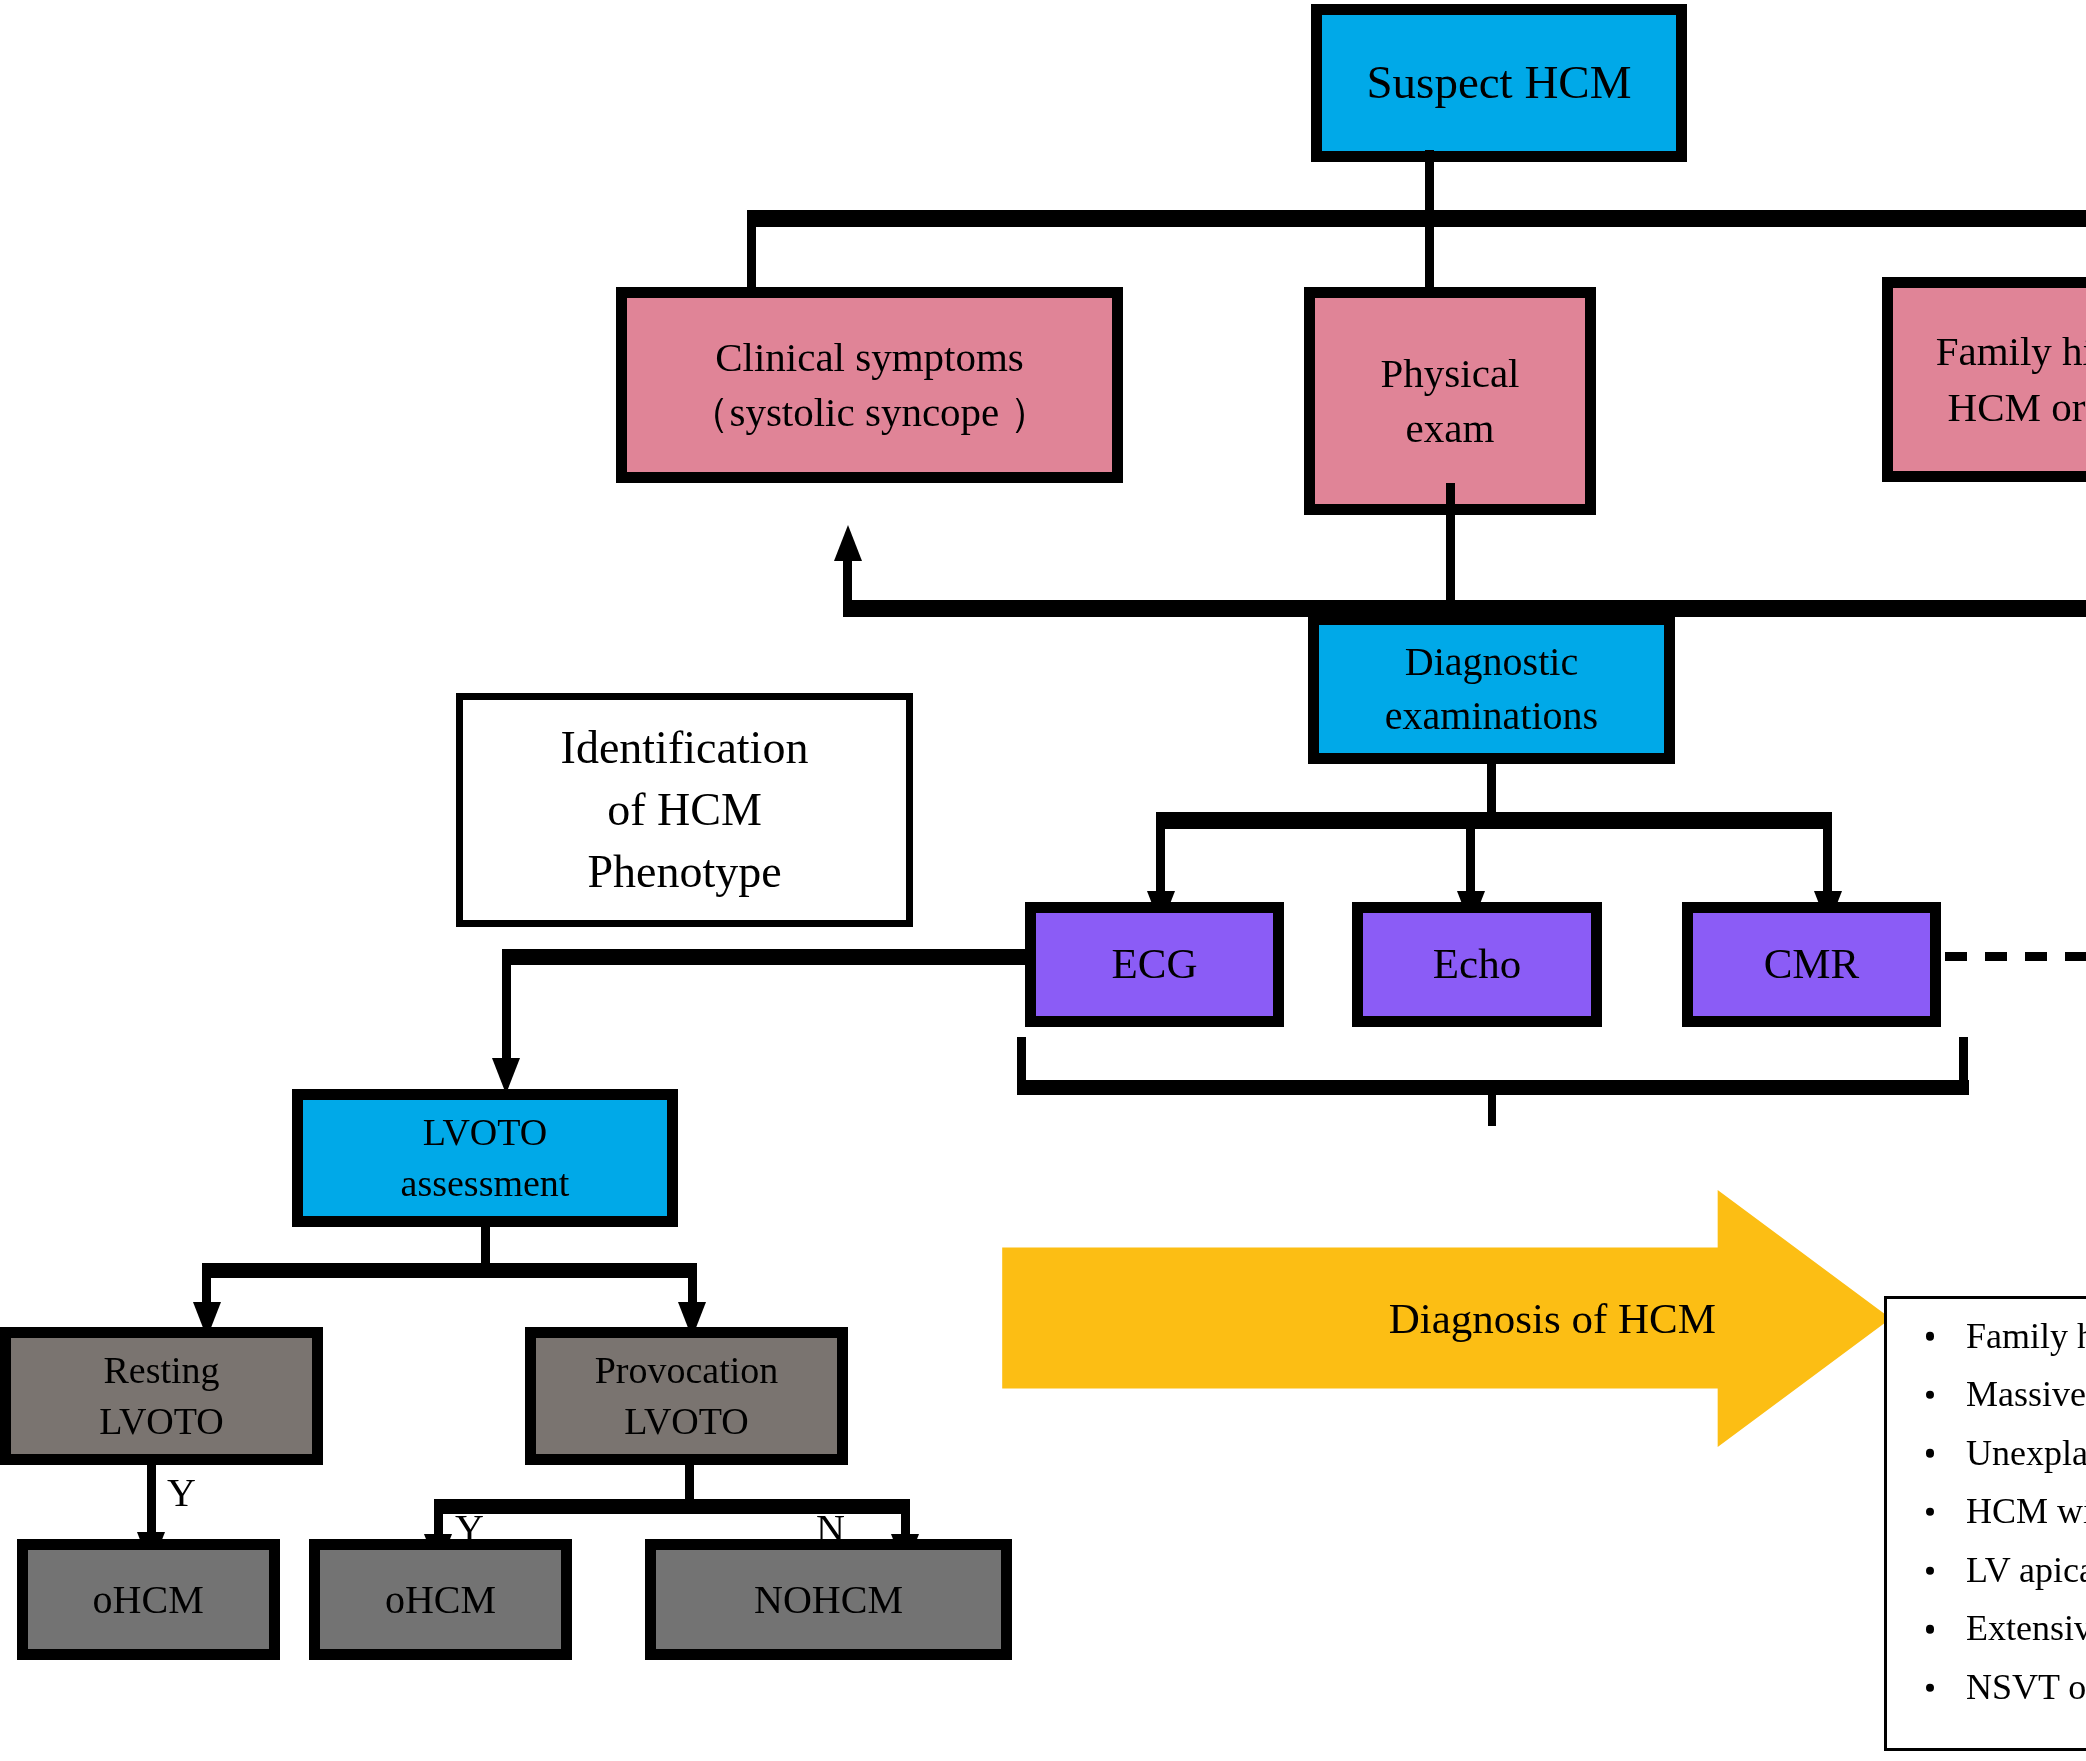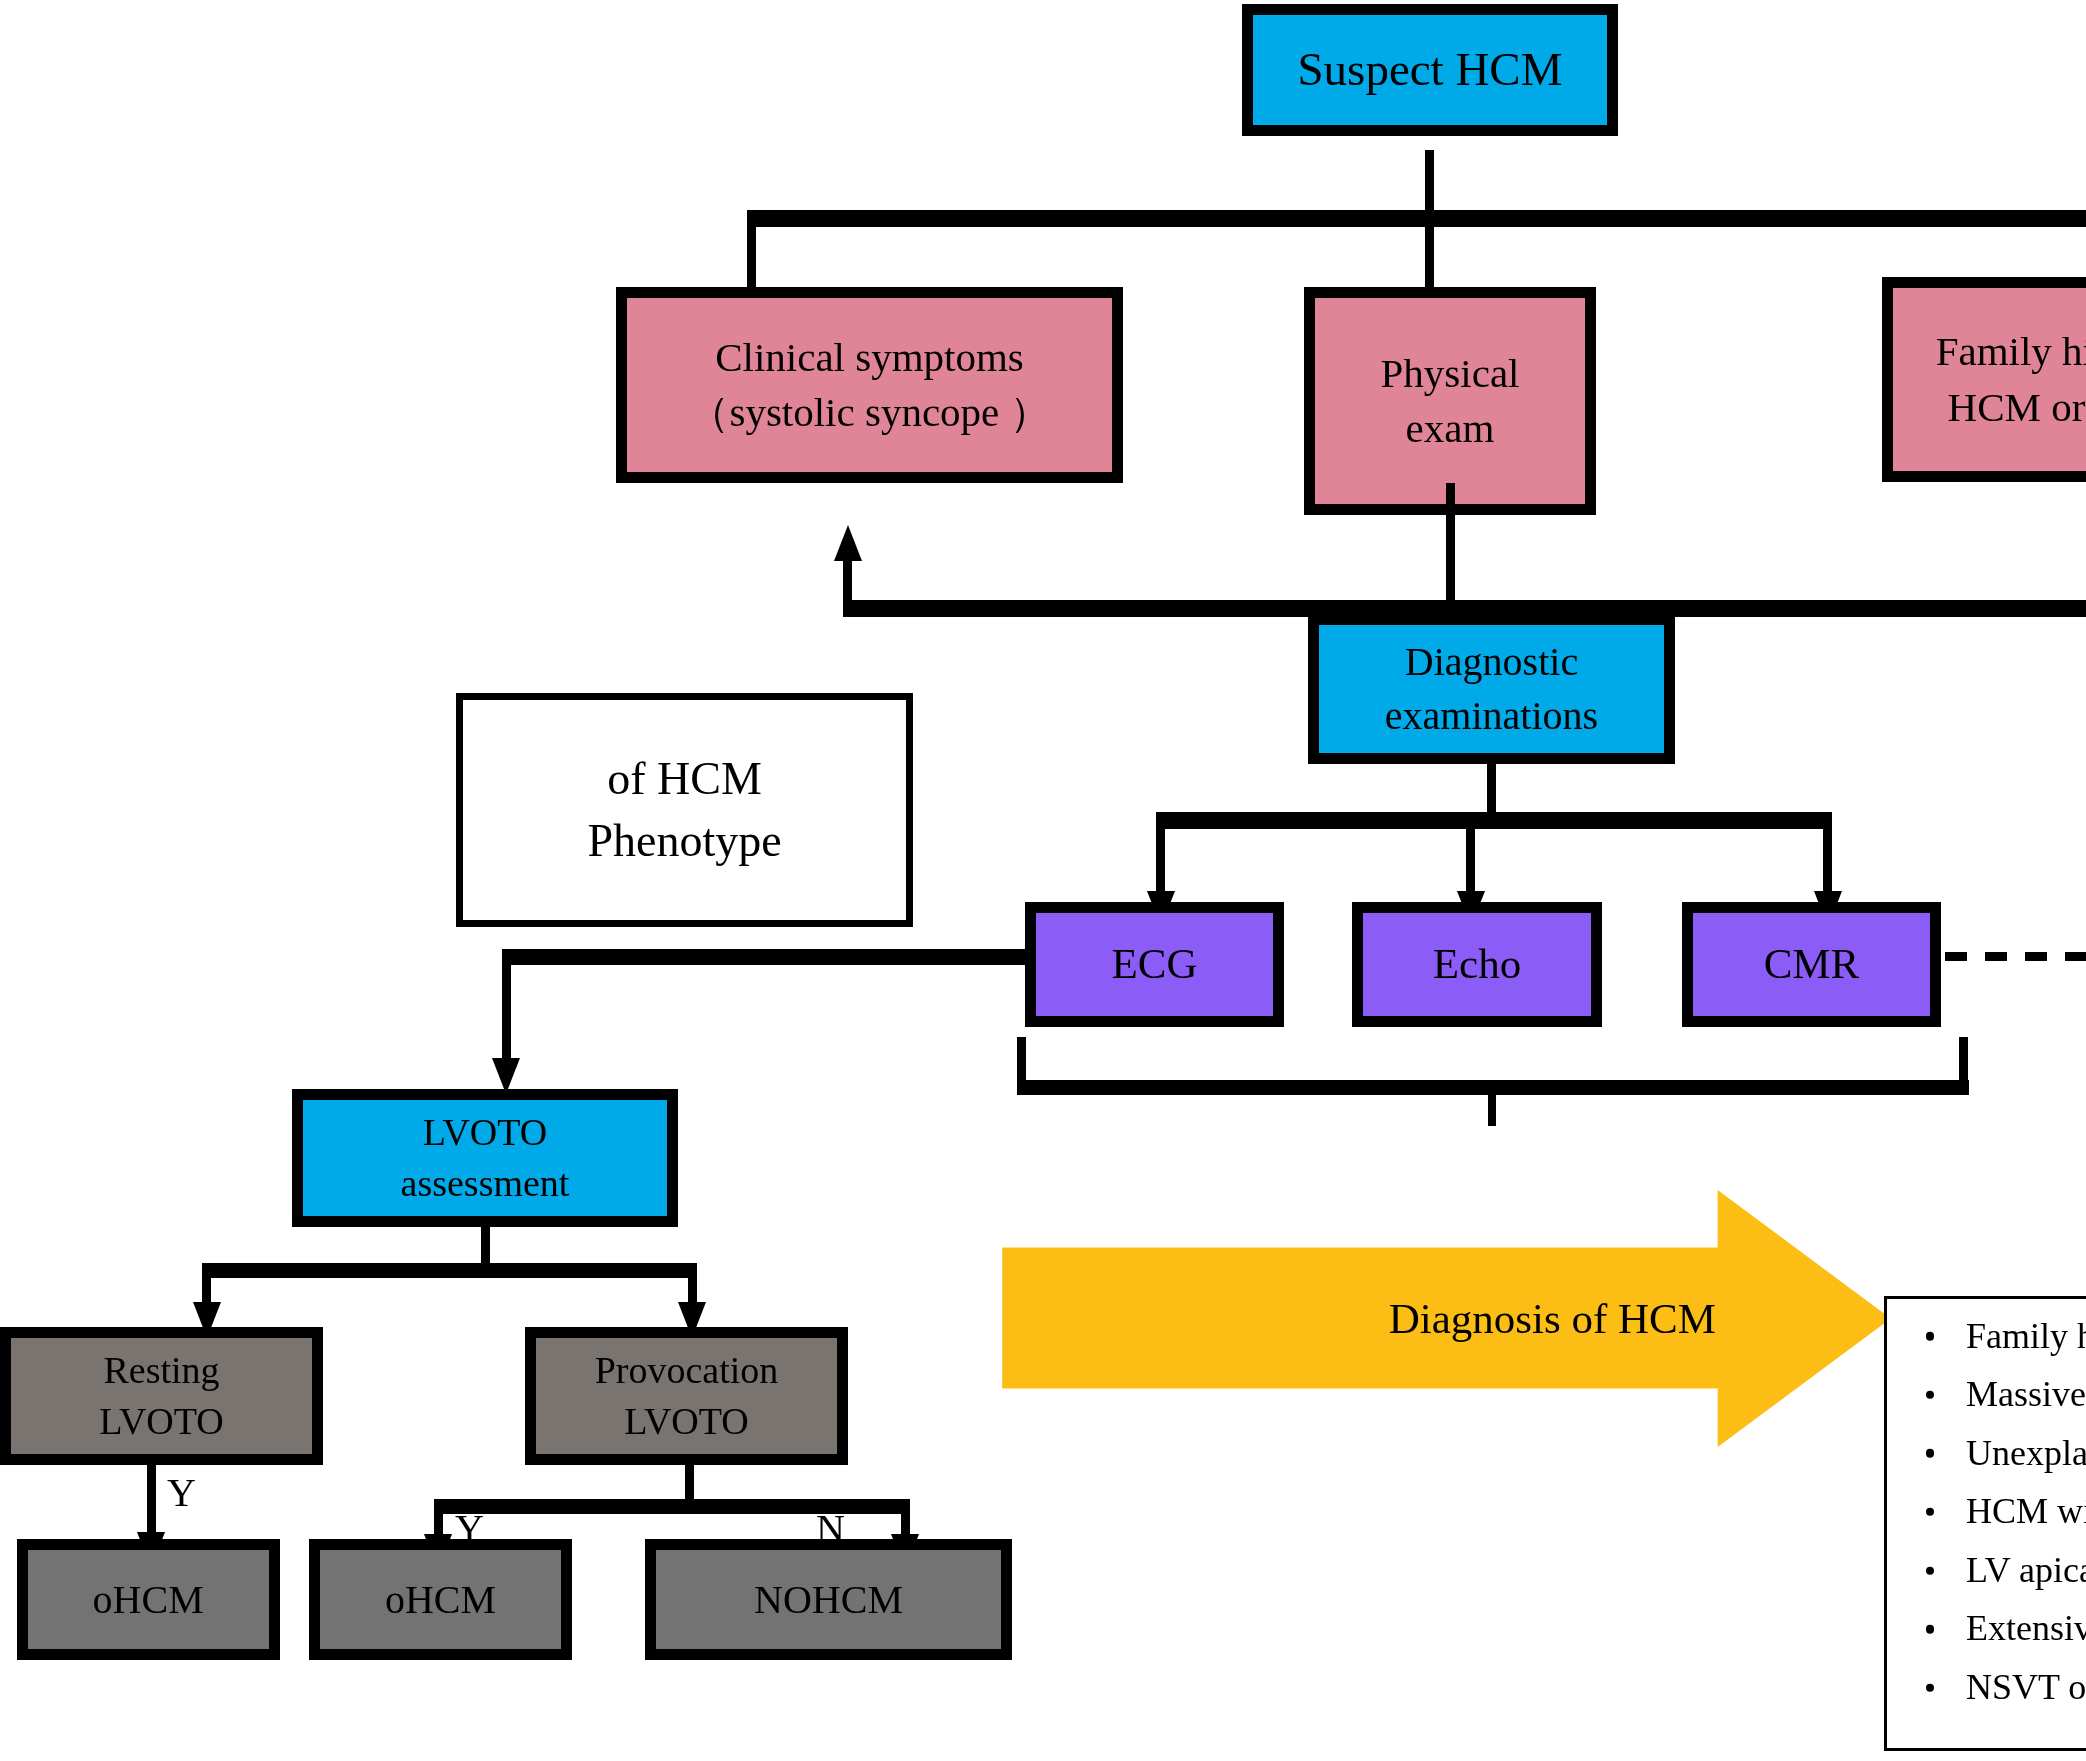--- a/index.html
+++ b/index.html
@@ -91,21 +91,21 @@
   }
   .edge-label{
     position:absolute;color:#000;white-space:nowrap;
   }
 </style>
 </head>
 <body>
 
 <div id="root">
 
-  <div class="node blue" style="left:1242px;top:4.2px;width:376px;height:132px;font-size:47px;align-items:center;">
+  <div class="node blue" style="left:1311px;top:4.2px;width:376px;height:158px;font-size:47px;align-items:center;">
     <span class="ln">Suspect HCM</span>
   </div>
 
   <div class="vline" style="left:1425px;top:150px;width:9.2px;height:69px;"></div>
 
   <div class="hline" style="left:747px;top:210px;width:1369px;height:16.7px;"></div>
 
   <div class="vline" style="left:747px;top:227px;width:9.2px;height:75px;"></div>
   <div class="arrow-down" style="left:738px;top:298px;"></div>
 
@@ -136,20 +136,21 @@
 
   <div class="vline" style="left:1446px;top:617px;width:9.2px;height:69px;"></div>
   <div class="arrow-down" style="left:1436px;top:681px;"></div>
 
   <div class="node blue" style="left:1308px;top:614px;width:367px;height:150px;font-size:40px;">
     <span class="ln">Diagnostic</span>
     <span class="ln">examinations</span>
   </div>
 
   <div class="plainbox" style="left:456px;top:693px;width:457px;height:234px;font-size:46px;">
+    <span class="ln">Identification</span>
     <span class="ln">of HCM</span>
     <span class="ln">Phenotype</span>
   </div>
 
   <div class="vline" style="left:1487px;top:764px;width:9.2px;height:57px;"></div>
   <div class="hline" style="left:1156px;top:812px;width:676px;height:16.7px;"></div>
   <div class="vline" style="left:1156px;top:829px;width:9.2px;height:67px;"></div>
   <div class="arrow-down" style="left:1147px;top:891px;"></div>
   <div class="vline" style="left:1466px;top:829px;width:9.2px;height:67px;"></div>
   <div class="arrow-down" style="left:1457px;top:891px;"></div>

